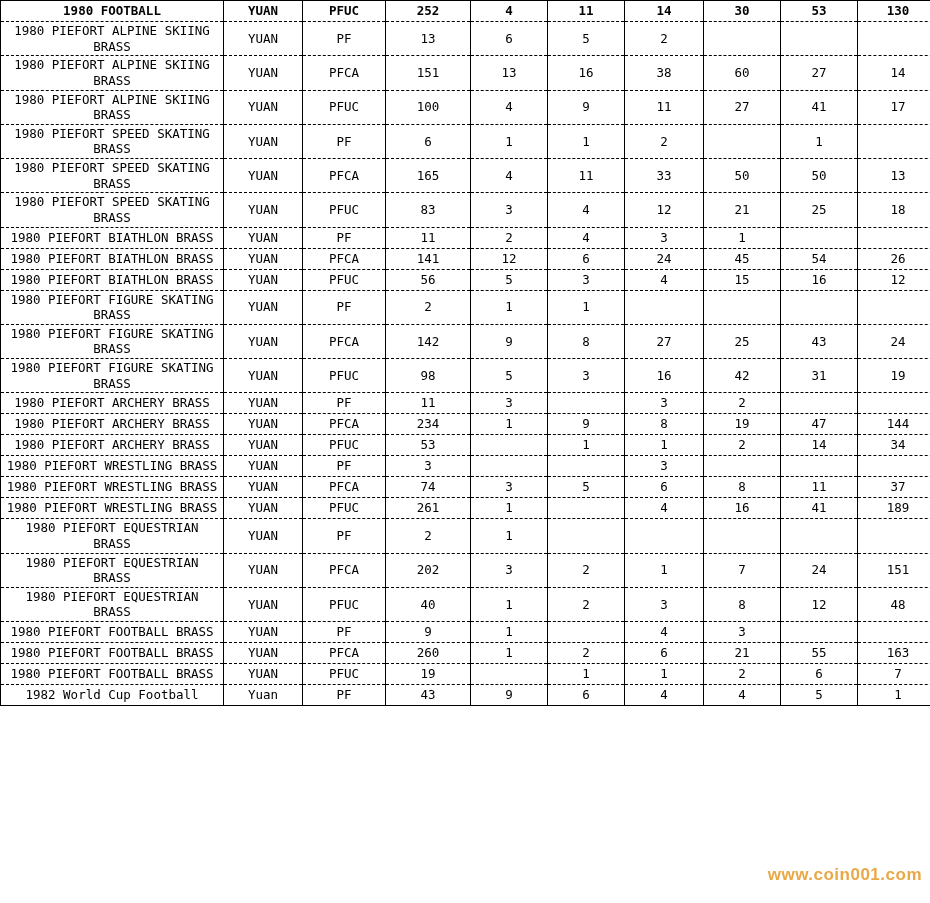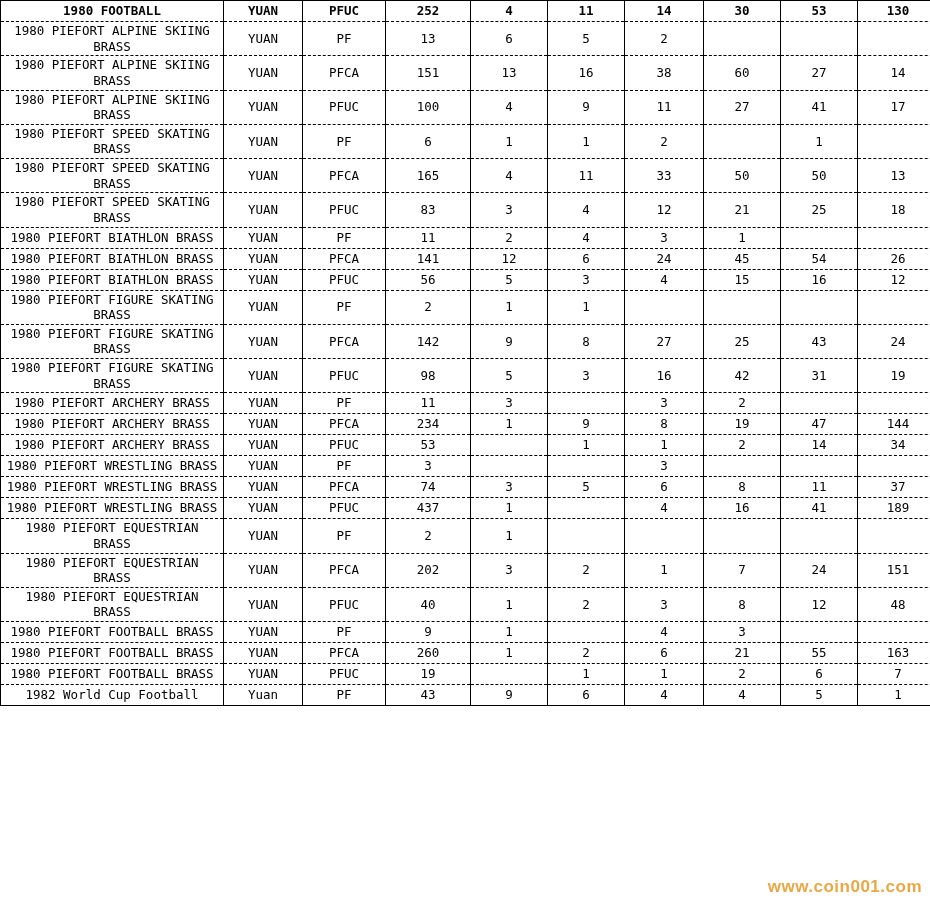--- a/index.html
+++ b/index.html
@@ -49,21 +49,21 @@
   td.c-g3     { width: 74px; }
   td.c-g4     { width: 72px; }
   td.c-g5     { width: 72px; }
   td.c-g6     { width: 76px; }
 
   .row-tall td { height: 34px; }
 
   .watermark {
     position: absolute;
     right: 8px;
-    bottom: 6px;
+    bottom: 18px;
     font-family: "Liberation Sans", sans-serif;
     font-size: 17px;
     font-weight: bold;
     color: #e8a33d;
     letter-spacing: 0.5px;
     pointer-events: none;
     opacity: 0.95;
   }
   .last-row td {
     font-family: "DejaVu Sans Mono", monospace;
@@ -288,21 +288,21 @@
         <td class="c-g2">5</td>
         <td class="c-g3">6</td>
         <td class="c-g4">8</td>
         <td class="c-g5">11</td>
         <td class="c-g6">37</td>
       </tr>
       <tr class="row-tall">
         <td class="c-name">1980 PIEFORT WRESTLING BRASS</td>
         <td class="c-cur">YUAN</td>
         <td class="c-grade">PFUC</td>
-        <td class="c-total">437</td>
+        <td class="c-total">261</td>
         <td class="c-g1">1</td>
         <td class="c-g2"></td>
         <td class="c-g3">4</td>
         <td class="c-g4">16</td>
         <td class="c-g5">41</td>
         <td class="c-g6">189</td>
       </tr>
       <tr class="row-tall">
         <td class="c-name">1980 PIEFORT EQUESTRIAN BRASS</td>
         <td class="c-cur">YUAN</td>

